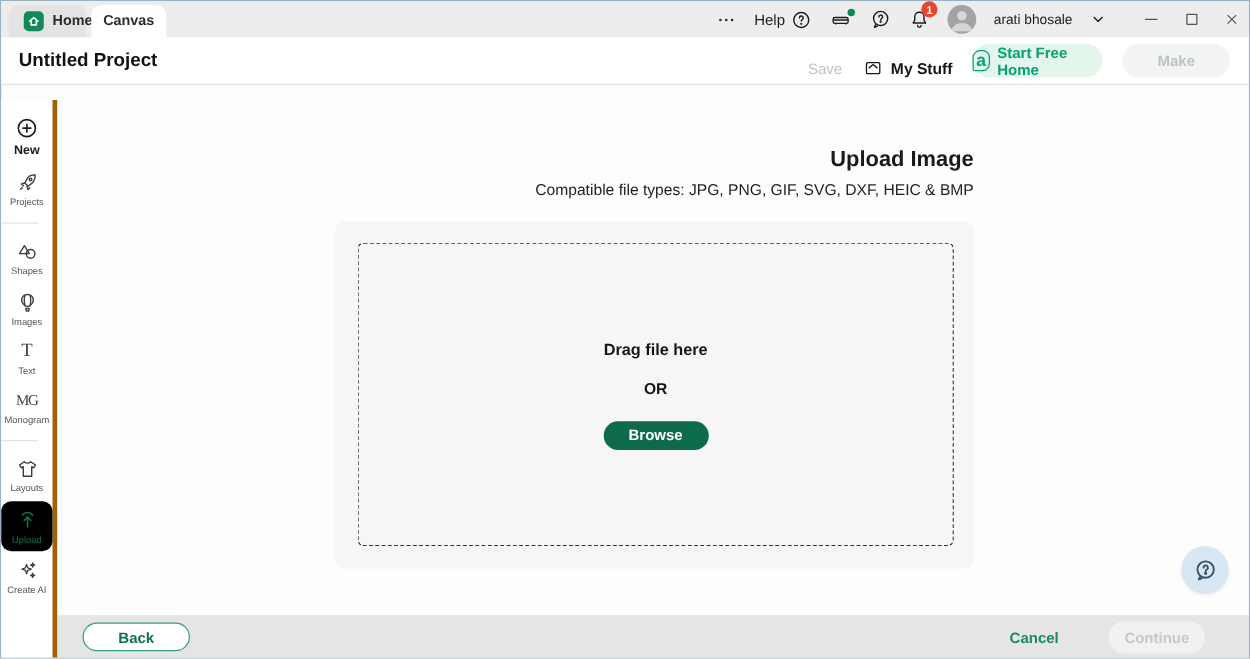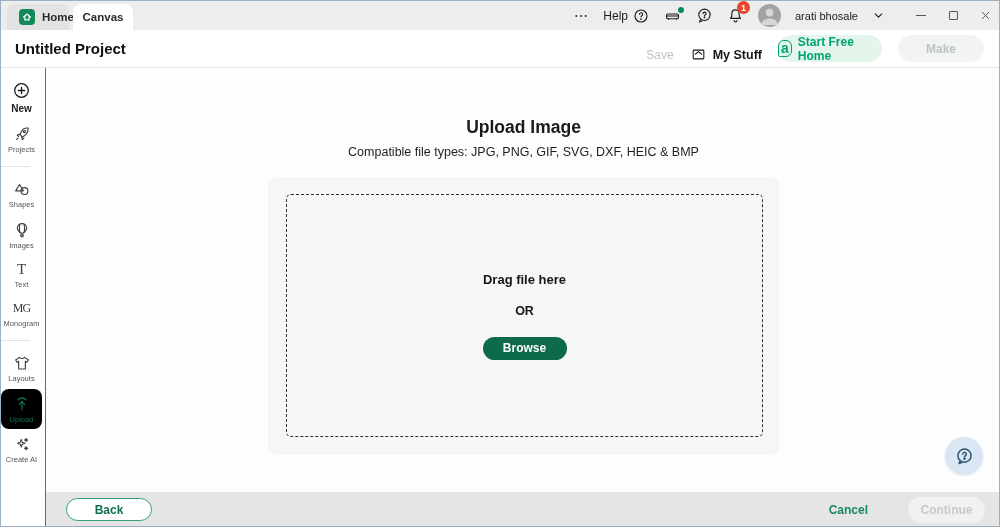--- a/index.html
+++ b/index.html
@@ -30,46 +30,46 @@
   .proj-title { margin-left:14px; font-size:15px; font-weight:700; color:#111; }
   .header-right { margin-left:auto; display:flex; align-items:flex-end; gap:16px; padding-right:15px; }
   .save-link { font-size:12px; color:#bfc3c1; cursor:default; }
   .mystuff { display:flex; align-items:center; gap:6px; font-size:12.5px; font-weight:700; color:#161616; cursor:pointer; }
   .pill { height:27px; border-radius:14px; display:flex; align-items:center; justify-content:center; font-size:12px; font-weight:700; cursor:pointer; }
   .trial-pill { width:104px; background:#e4f5ec; color:#00a471; gap:6px; }
   .trial-a { font-size:14px; font-weight:700; line-height:1; border:1.4px solid #00a471; border-radius:6px 6px 6px 2px; padding:0 2px 1px 2px; }
   .make-pill { width:86px; background:#f2f4f3; color:#bdc3c0; cursor:default; }
 
   
-  .sidebar { position:absolute; left:1px; top:68px; bottom:1px; width:45px; background:#fff; border-right:1px solid #a16207; display:flex; flex-direction:column; padding-top:7px; }
+  .sidebar { position:absolute; left:1px; top:80px; bottom:1px; width:45px; background:#fff; border-right:4px solid #a16207; display:flex; flex-direction:column; padding-top:7px; }
   .side-item { width:41px; display:flex; flex-direction:column; align-items:center; gap:3px; padding:6px 0 5px 0; color:#3f3f3f; cursor:pointer; border-radius:8px; }
   .side-item .lbl { font-size:7.5px; color:#555; text-align:center; line-height:1.1; }
   .side-item.first .lbl { font-size:10px; font-weight:600; color:#1a1a1a; }
   .side-item.active { background:#000000; }
   .side-item.active, .side-item.active .lbl { color:#11704f; }
   .side-div { width:29px; border-top:1px solid #e2e2e2; margin:7px 0; }
   .serif-glyph { font-family:"Liberation Serif", serif; font-size:15px; line-height:17px; }
   .mg-glyph { font-family:"Liberation Serif", serif; font-size:12px; font-weight:400; line-height:17px; letter-spacing:-1px; }
 
   .main { position:absolute; left:46px; top:68px; right:1px; height:424px; background:#fdfdfd; }
-  .upload-head { position:absolute; left:222px; top:48px; width:511px; text-align:center; }
+  .upload-head { position:absolute; left:222px; top:48px; width:511px; text-align:right; }
   .upload-title { font-size:17.5px; font-weight:700; color:#1a1a1a; line-height:22px; }
   .upload-sub { margin-top:7px; font-size:12.5px; color:#1f1f1f; }
   .panel { position:absolute; left:222px; top:109px; width:511px; height:278px; background:#f6f6f6; border-radius:8px; padding:17px 16px 18px 18px; }
   .dropzone { width:100%; height:100%; border:1.6px dashed #2e2e2e; border-radius:5px; display:flex; flex-direction:column; align-items:center; justify-content:center; gap:17px; }
   .drag-label { font-size:13px; font-weight:700; color:#161616; }
   .or-label { font-size:12.5px; font-weight:600; color:#161616; }
   .browse-btn { margin-top:2px; width:84px; height:23px; border-radius:12px; background:#0d6a4c; color:#fff; font-size:12px; font-weight:600; border:none; display:flex; align-items:center; justify-content:center; cursor:pointer; }
 
   .fab-help { position:absolute; right:17px; top:437px; width:38px; height:38px; border-radius:50%; background:#d9e6f4; display:flex; align-items:center; justify-content:center; cursor:pointer; box-shadow:0 1px 3px rgba(0,0,0,0.08); }
 
   
   .footer { position:absolute; left:46px; right:1px; top:492px; height:34px; background:#e5e5e5; border-top:1px solid #e8e8e8; display:flex; align-items:center; }
   .back-btn { margin-left:20px; width:86px; height:23px; border-radius:12px; background:#fff; border:1.5px solid #35a07d; color:#12704e; font-size:12px; font-weight:600; display:flex; align-items:center; justify-content:center; cursor:pointer; }
-  .footer-right { margin-left:auto; display:flex; align-items:center; gap:40px; padding-right:14px; }
+  .footer-right { margin-left:auto; display:flex; align-items:center; gap:40px; padding-right:35px; }
   .cancel-link { font-size:12px; font-weight:600; color:#1b8a60; cursor:pointer; }
   .continue-btn { width:77px; height:26px; border-radius:13px; background:#f1f1f1; border:none; color:#c6c9c7; font-size:12px; font-weight:600; display:flex; align-items:center; justify-content:center; cursor:default; }
 
   svg { display:block; }
 </style>
 </head>
 <body>
 
 <div class="window">
 

